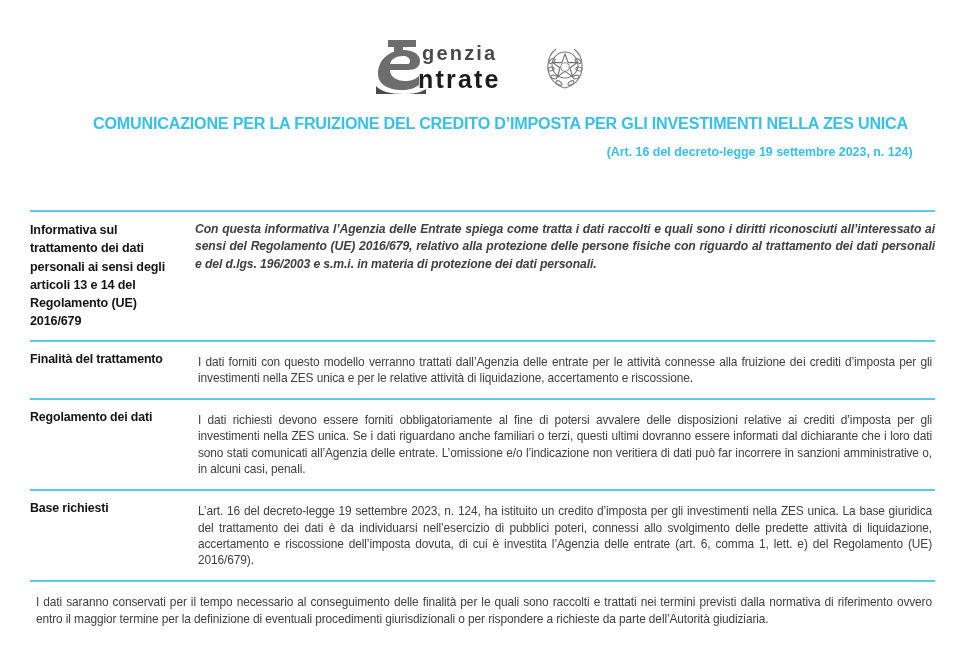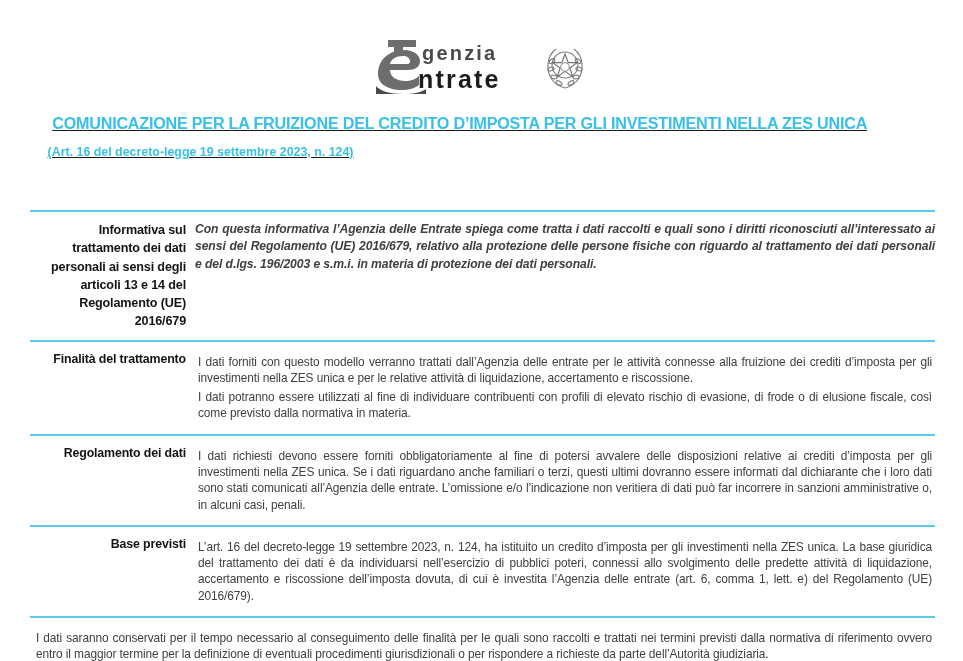--- a/index.html
+++ b/index.html
@@ -16,21 +16,20 @@
     color: #1a1a1a;
     -webkit-font-smoothing: antialiased;
   }
 
   .page {
     position: relative;
     width: 960px;
     height: 661px;
     background: #ffffff;
     box-sizing: border-box;
-    text-decoration: underline;
   }
 
   
   .logo-area {
     width: 100%;
     height: 108px;
     display: flex;
     align-items: center;
     justify-content: center;
     padding-top: 22px;
@@ -50,22 +49,22 @@
   .logo-emblem {
     width: 50px;
     height: 50px;
     margin-left: -4px;
     margin-top: 2px;
   }
   .logo-emblem svg { display: block; }
 
   
   .title-block {
-    text-align: left;
-    padding: 6px 20px 0 20px;
+    text-align: right;
+    padding: 6px 20px 0 26px;
   }
   .doc-title {
     color: #39c0e8;
     font-family: "Liberation Sans Narrow", "Liberation Sans", sans-serif;
     font-weight: bold;
     font-size: 17.4px;
     letter-spacing: -0.25px;
     line-height: 1.1;
     transform: scaleX(0.93);
     transform-origin: center;
@@ -104,21 +103,20 @@
   .col-label {
     width: 162px;
     flex: 0 0 162px;
     padding-right: 6px;
     box-sizing: border-box;
     font-weight: bold;
     font-size: 12.4px;
     line-height: 1.42;
     letter-spacing: -0.15px;
     color: #141414;
-    text-align: right;
   }
   .col-body {
     flex: 1 1 auto;
     font-size: 11.9px;
     line-height: 1.37;
     letter-spacing: -0.1px;
     color: #404040;
     text-align: justify;
     padding-left: 3px;
   }
@@ -201,37 +199,36 @@
       <div class="col-label">Informativa sul trattamento dei dati personali ai sensi degli articoli 13 e 14 del Regolamento (UE) 2016/679</div>
       <div class="col-body">Con questa informativa l’Agenzia delle Entrate spiega come tratta i dati raccolti e quali sono i diritti riconosciuti all’interessato ai sensi del Regolamento (UE) 2016/679, relativo alla protezione delle persone fisiche con riguardo al trattamento dei dati personali e del d.lgs. 196/2003 e s.m.i. in materia di protezione dei dati personali.</div>
     </div>
 
     <div class="rule"></div>
 
     <div class="row">
       <div class="col-label">Finalità del trattamento</div>
       <div class="col-body">
         <p>I dati forniti con questo modello verranno trattati dall’Agenzia delle entrate per le attività connesse alla fruizione dei crediti d’imposta per gli investimenti nella ZES unica e per le relative attività di liquidazione, accertamento e riscossione.</p>
-        <p>I dati potranno essere utilizzati al fine di individuare contribuenti con profili di elevato rischio di evasione, di frode o di elusione fiscale, così come previsto dalla normativa in materia.</p>
       </div>
     </div>
 
     <div class="rule"></div>
 
     <div class="row">
       <div class="col-label">Regolamento dei dati</div>
       <div class="col-body">
         <p>I dati richiesti devono essere forniti obbligatoriamente al fine di potersi avvalere delle disposizioni relative ai crediti d’imposta per gli investimenti nella ZES unica. Se i dati riguardano anche familiari o terzi, questi ultimi dovranno essere informati dal dichiarante che i loro dati sono stati comunicati all’Agenzia delle entrate. L’omissione e/o l’indicazione non veritiera di dati può far incorrere in sanzioni amministrative o, in alcuni casi, penali.</p>
       </div>
     </div>
 
     <div class="rule"></div>
 
     <div class="row">
-      <div class="col-label">Base previsti</div>
+      <div class="col-label">Base richiesti</div>
       <div class="col-body">
         <p>L’art. 16 del decreto-legge 19 settembre 2023, n. 124, ha istituito un credito d’imposta per gli investimenti nella ZES unica. La base giuridica del trattamento dei dati è da individuarsi nell’esercizio di pubblici poteri, connessi allo svolgimento delle predette attività di liquidazione, accertamento e riscossione dell’imposta dovuta, di cui è investita l’Agenzia delle entrate (art. 6, comma 1, lett. e) del Regolamento (UE) 2016/679).</p>
       </div>
     </div>
 
     <div class="rule"></div>
 
     <div class="row">
       <div class="col-body">
         <p>I dati saranno conservati per il tempo necessario al conseguimento delle finalità per le quali sono raccolti e trattati nei termini previsti dalla normativa di riferimento ovvero entro il maggior termine per la definizione di eventuali procedimenti giurisdizionali o per rispondere a richieste da parte dell’Autorità giudiziaria.</p>

